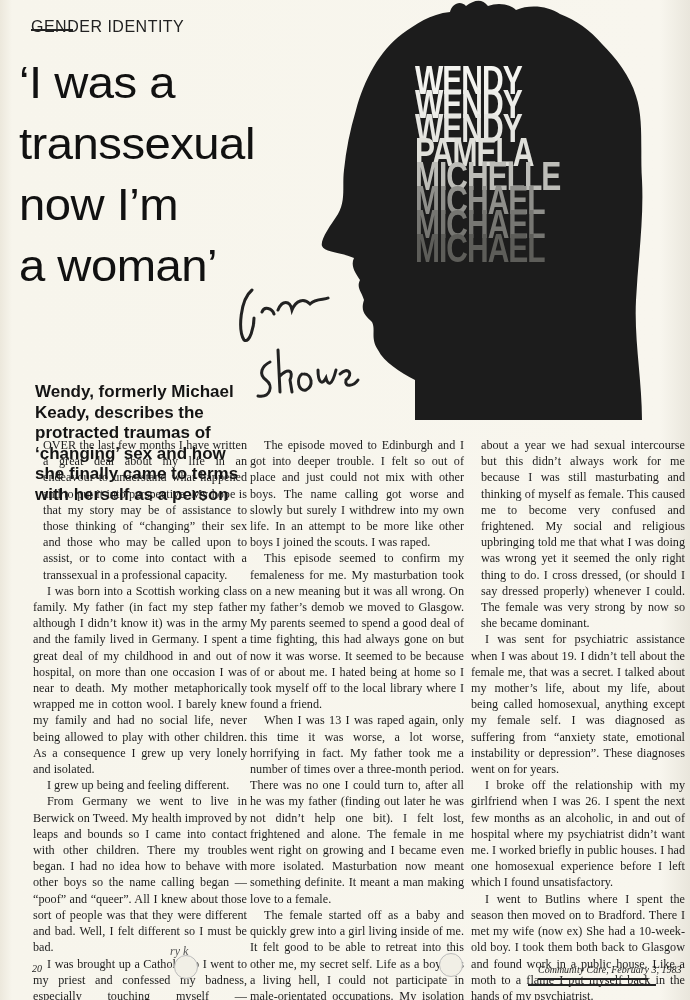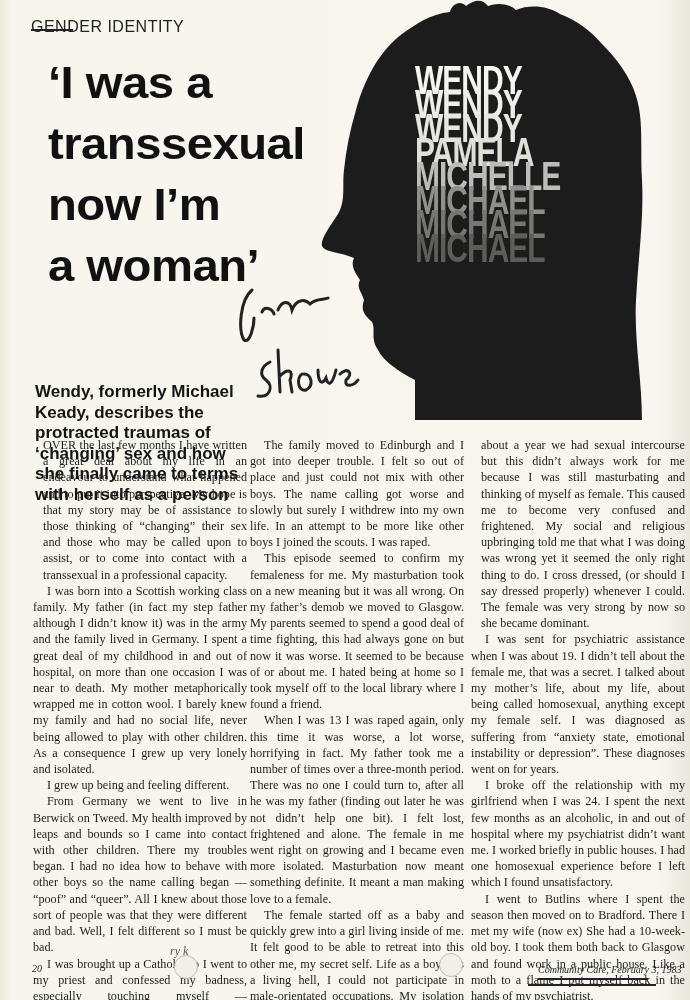--- a/index.html
+++ b/index.html
@@ -1,20 +1,20 @@
 <!DOCTYPE html>
 <html><head>
 <meta charset="utf-8">
 <style>
   html,body{margin:0;padding:0;}
   body{width:690px;height:1000px;background:#f6f3e8;position:relative;overflow:hidden;font-family:"Liberation Serif",serif;color:#1a1a1a;}
   .page{position:absolute;left:0;top:0;width:690px;height:1000px;background:linear-gradient(90deg,#ece8dc 0,#f7f5ec 12px,#f8f6ee 660px,#e9e6dc 690px);}
   .section-label{position:absolute;left:31px;top:6px;font-family:"Liberation Sans",sans-serif;font-size:16px;letter-spacing:0.5px;color:#222;font-weight:normal;margin-top:12px;}
   .section-label .strike{position:absolute;left:0;top:11px;width:42px;height:1.5px;background:#222;}
-  .headline{position:absolute;left:48px;top:52px;width:300px;font-family:"Liberation Sans",sans-serif;font-weight:bold;font-size:45px;line-height:61px;color:#111;letter-spacing:-0.5px;}
+  .headline{position:absolute;left:19px;top:52px;width:300px;font-family:"Liberation Sans",sans-serif;font-weight:normal;font-size:45px;line-height:61px;color:#111;letter-spacing:-0.5px;}
   .headline div{white-space:nowrap;transform:scaleX(1.05);transform-origin:left;}
   .standfirst{position:absolute;left:35px;top:382px;width:210px;font-family:"Liberation Sans",sans-serif;font-weight:bold;font-size:17px;line-height:20.5px;color:#141414;}
   .signature{position:absolute;left:232px;top:270px;width:140px;height:150px;}
   .silhouette{position:absolute;left:320px;top:0;width:335px;height:420px;}
   .names{position:absolute;left:415px;top:68px;width:180px;font-family:"Liberation Sans",sans-serif;font-weight:bold;text-align:left;}
   .names div{font-size:30px;line-height:24px;letter-spacing:-1px;transform:scaleY(1.35);}
   .col{position:absolute;top:437px;width:214px;font-size:12.2px;line-height:16.2px;text-align:justify;color:#1d1d1d;}
   .col p{margin:0;text-indent:14px;}
   .col p.first{text-indent:0;margin-left:10px;}
   .col1{left:33px;}
@@ -69,31 +69,31 @@
   <div class="col col1">
     <p class="first">OVER the last few months I have written a great deal about my life in an endeavour to understand what happened and to put it into perspective. My hope is that my story may be of assistance to those thinking of “changing” their sex and those who may be called upon to assist, or to come into contact with a transsexual in a professional capacity.</p>
     <p>I was born into a Scottish working class family. My father (in fact my step father although I didn’t know it) was in the army and the family lived in Germany. I spent a great deal of my childhood in and out of hospital, on more than one occasion I was near to death. My mother metaphorically wrapped me in cotton wool. I barely knew my family and had no social life, never being allowed to play with other children. As a consequence I grew up very lonely and isolated.</p>
     <p>I grew up being and feeling different.</p>
     <p>From Germany we went to live in Berwick on Tweed. My health improved by leaps and bounds so I came into contact with other children. There my troubles began. I had no idea how to behave with other boys so the name calling began — “poof” and “queer”. All I knew about those sort of people was that they were different and bad. Well, I felt different so I must be bad.</p>
     <p>I was brought up a Catholic so I went to my priest and confessed my badness, especially touching myself — masturbation. This was a great sin, I did it but had no idea why.</p>
 
   </div>
 
   <div class="col col2">
-    <p>The family moved to Edinburgh and I got into deeper trouble. I felt so out of place and just could not mix with other boys. The name calling got worse and slowly but surely I withdrew into my own life. In an attempt to be more like other boys I joined the scouts. I was raped.</p>
+    <p>The episode moved to Edinburgh and I got into deeper trouble. I felt so out of place and just could not mix with other boys. The name calling got worse and slowly but surely I withdrew into my own life. In an attempt to be more like other boys I joined the scouts. I was raped.</p>
     <p>This episode seemed to confirm my femaleness for me. My masturbation took on a new meaning but it was all wrong. On my father’s demob we moved to Glasgow. My parents seemed to spend a good deal of time fighting, this had always gone on but now it was worse. It seemed to be because of or about me. I hated being at home so I took myself off to the local library where I found a friend.</p>
     <p>When I was 13 I was raped again, only this time it was worse, a lot worse, horrifying in fact. My father took me a number of times over a three-month period. There was no one I could turn to, after all he was my father (finding out later he was not didn’t help one bit). I felt lost, frightened and alone. The female in me went right on growing and I became even more isolated. Masturbation now meant something definite. It meant a man making love to a female.</p>
     <p>The female started off as a baby and quickly grew into a girl living inside of me. It felt good to be able to retreat into this other me, my secret self. Life as a boy was a living hell, I could not participate in male-orientated occupations. My isolation became much worse.</p>
 
   </div>
 
   <div class="col col3">
     <p class="first">about a year we had sexual intercourse but this didn’t always work for me because I was still masturbating and thinking of myself as female. This caused me to become very confused and frightened. My social and religious upbringing told me that what I was doing was wrong yet it seemed the only right thing to do. I cross dressed, (or should I say dressed properly) whenever I could. The female was very strong by now so she became dominant.</p>
     <p>I was sent for psychiatric assistance when I was about 19. I didn’t tell about the female me, that was a secret. I talked about my mother’s life, about my life, about being called homosexual, anything except my female self. I was diagnosed as suffering from “anxiety state, emotional instability or depression”. These diagnoses went on for years.</p>
-    <p>I broke off the relationship with my girlfriend when I was 24. I spent the next few months as an alcoholic, in and out of hospital where my psychiatrist didn’t want me. I worked briefly in public houses. I had one homosexual experience before I left which I found unsatisfactory.</p>
+    <p>I broke off the relationship with my girlfriend when I was 26. I spent the next few months as an alcoholic, in and out of hospital where my psychiatrist didn’t want me. I worked briefly in public houses. I had one homosexual experience before I left which I found unsatisfactory.</p>
     <p>I went to Butlins where I spent the season then moved on to Bradford. There I met my wife (now ex) She had a 10-week-old boy. I took them both back to Glasgow and found work in a public house. Like a moth to a flame I put myself back in the hands of my psychiatrist.</p>
     <p>We moved back and forth between Glasgow and Bradford over the next few years. There were two girls born, one in 1968, the other in 1971. At first I thought this must prove I was a man. But it was a foolish hope. The female me was as strong as ever.</p>
 
   </div>
 
   <div class="hole" style="left:174px;top:955px;"></div>
   <div class="hole" style="left:439px;top:953px;"></div>
   <div class="stamp">ry k</div>
 
   <div class="folio">20</div>

